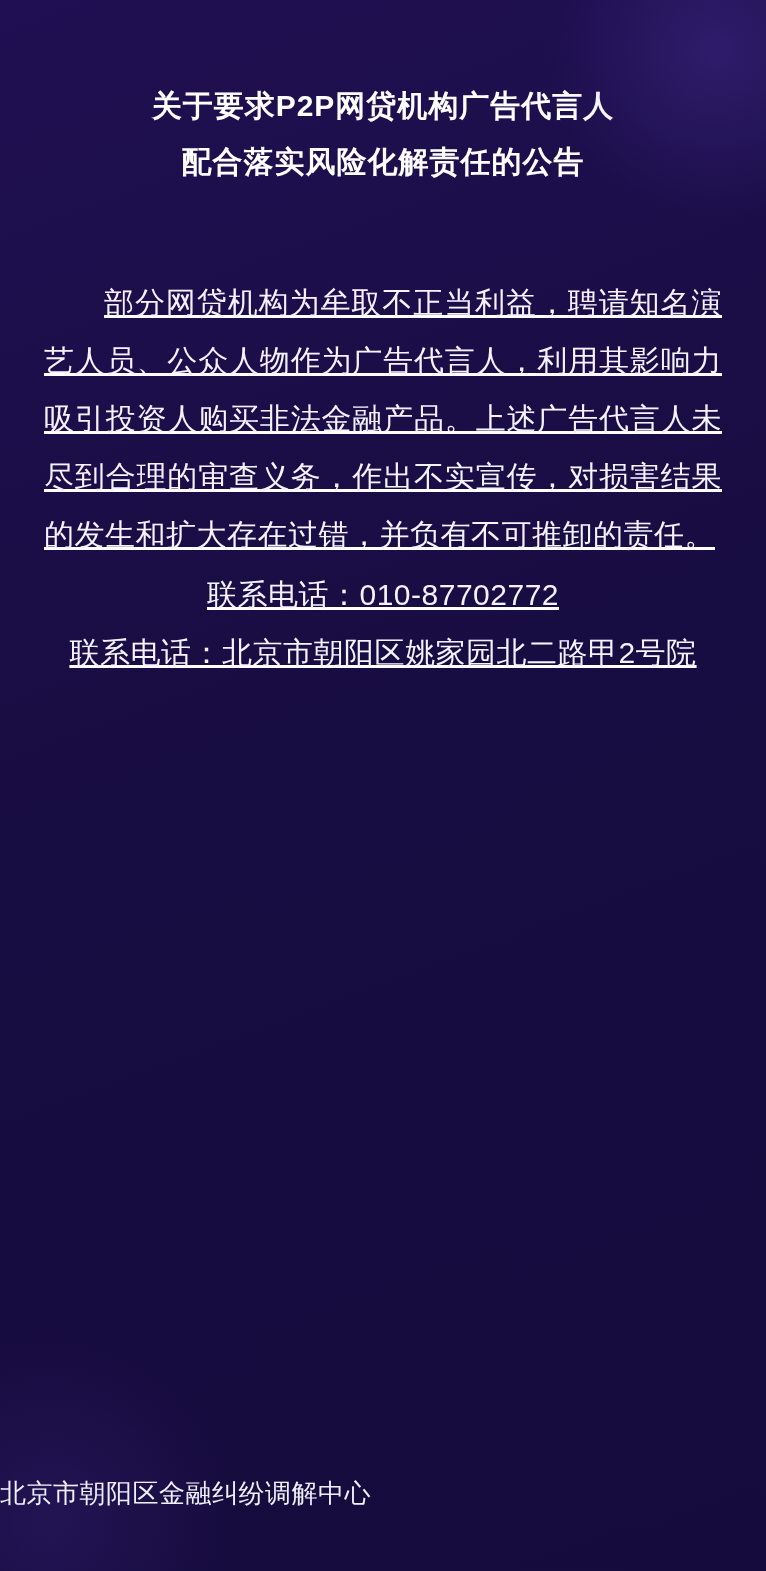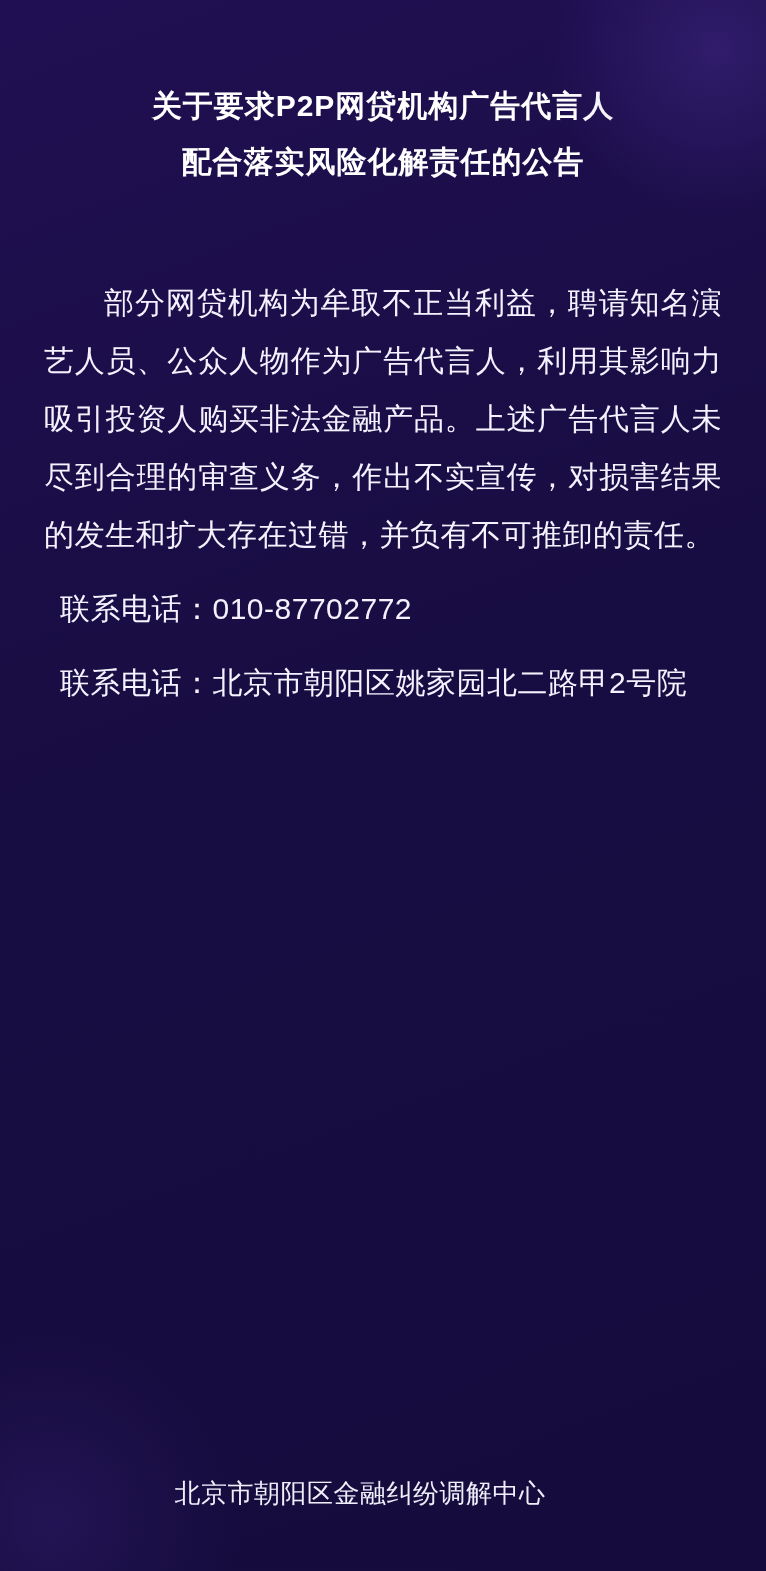--- a/index.html
+++ b/index.html
@@ -30,46 +30,48 @@
   .title-line {
     font-size: 30px;
     line-height: 56px;
     letter-spacing: 1px;
     font-weight: 700;
     color: #ffffff;
   }
   .body-block {
     margin-top: 84px;
     padding: 0 14px;
+    text-decoration: underline;
   }
   .para {
     font-size: 30px;
     line-height: 58px;
     letter-spacing: 0.5px;
     text-align: justify;
     text-justify: inter-ideograph;
     color: #f4f2ff;
     text-indent: 2em;
     margin: 0 0 2px 0;
   }
   .contact-line {
     font-size: 30px;
     line-height: 58px;
     letter-spacing: 0.5px;
     color: #f4f2ff;
     text-indent: 0;
-    margin: 16px;
+    margin: 0;
+    text-align: center;
   }
   .footer-block {
     position: absolute;
     left: 0;
     right: 0;
     bottom: 56px;
     padding-right: 46px;
-    text-align: center;
+    text-align: left;
   }
   .footer-line {
     font-size: 26px;
     line-height: 44px;
     letter-spacing: 0.5px;
     color: #efeefb;
   }
   .corner-glow {
     position: absolute;
     top: -120px;

